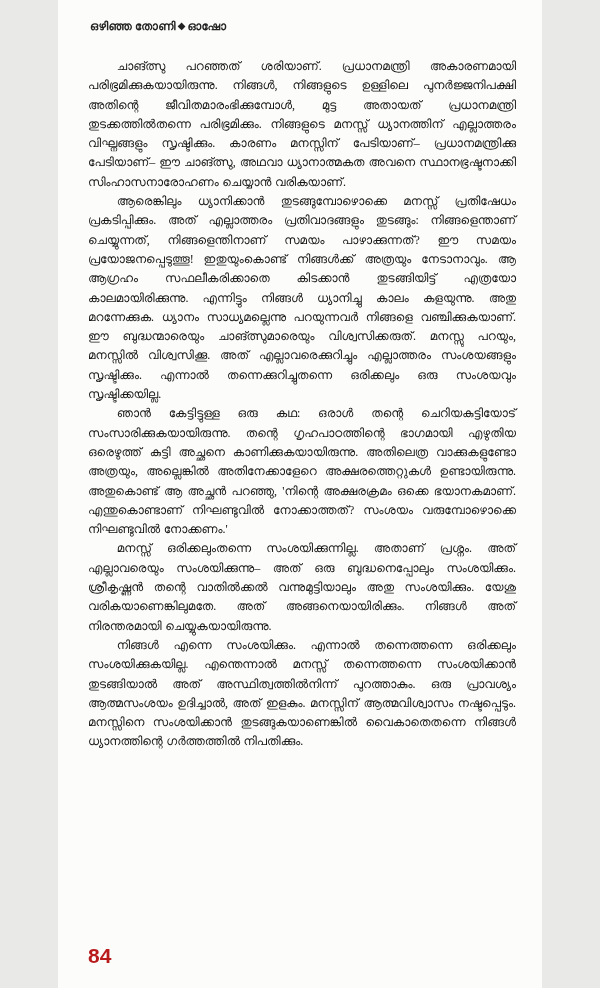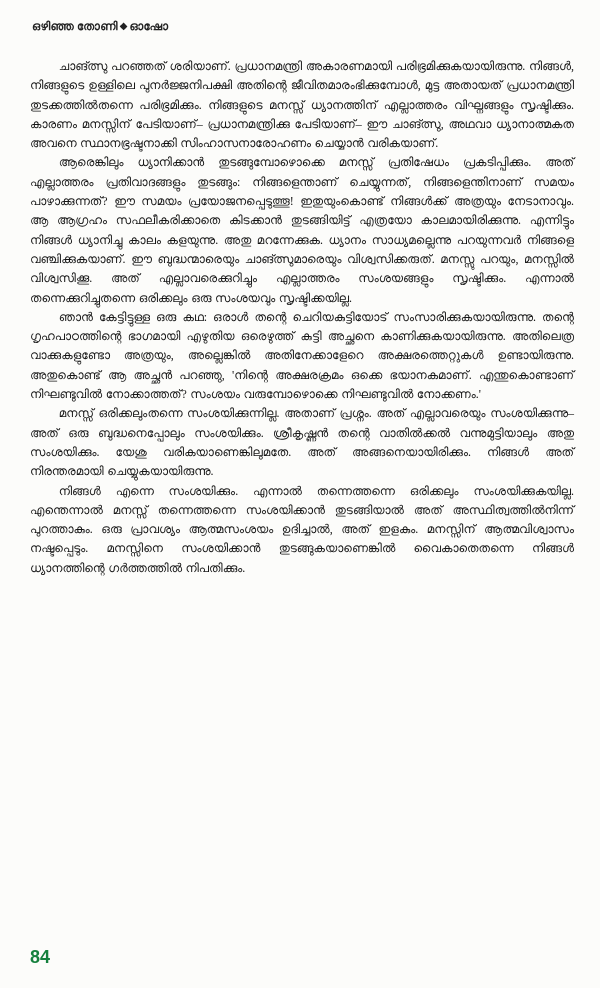--- a/index.html
+++ b/index.html
@@ -3,21 +3,21 @@
 <meta charset="utf-8">
 <style>
   html, body {
     margin: 0;
     padding: 0;
     background: #e9e9e7;
     font-family: "Liberation Serif", "DejaVu Serif", serif;
   }
   .page {
     position: relative;
-    width: 600px;
+    width: 484px;
     height: 988px;
     margin: 0 auto;
     background: #fcfcfa;
     color: #141414;
     box-sizing: border-box;
     padding: 20px 26px 0 30px;
     overflow: hidden;
   }
   .running-header {
     font-size: 11.5px;
@@ -41,23 +41,23 @@
   }
   .body-text p {
     margin: 0;
     text-indent: 2.4em;
     word-spacing: 0.5px;
   }
   .page-number {
     position: absolute;
     left: 30px;
     bottom: 20px;
-    font-size: 18px;
+    font-size: 21px;
     font-weight: 600;
-    color: #15803d;
+    color: #b91c1c;
     font-family: "Liberation Sans", "DejaVu Sans", sans-serif;
   }
 </style>
 </head>
 <body>
 
 <div class="page">
 
   <div class="running-header">
     <span>ഒഴിഞ്ഞ തോണി</span><span class="diamond">◆</span><span>ഓഷോ</span>

